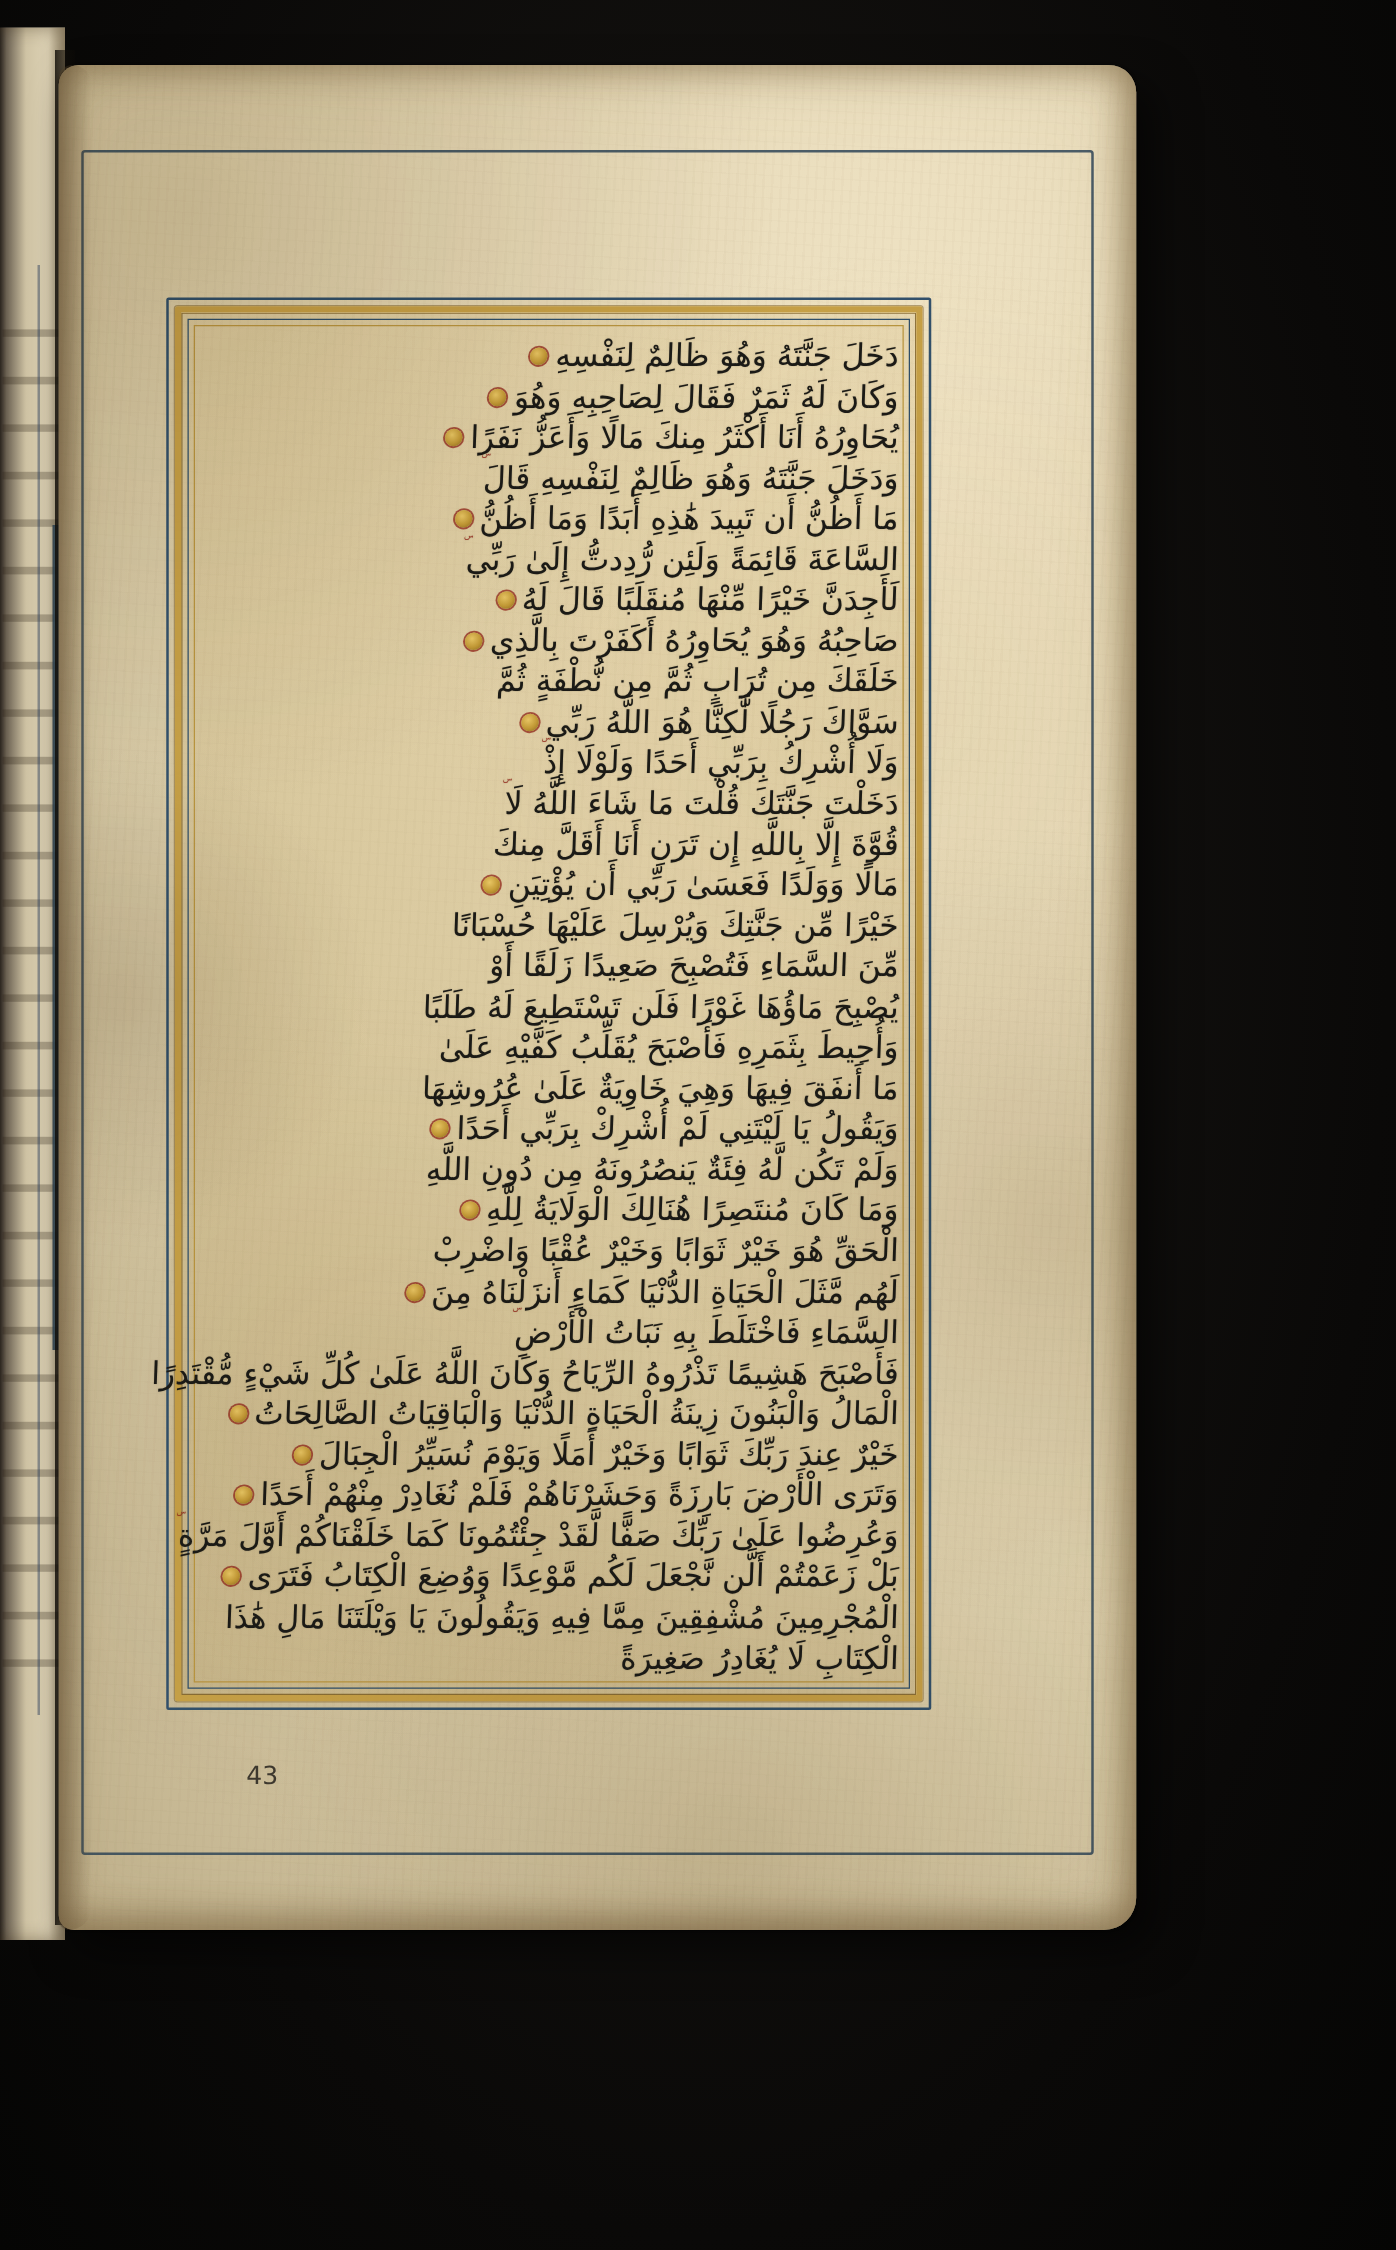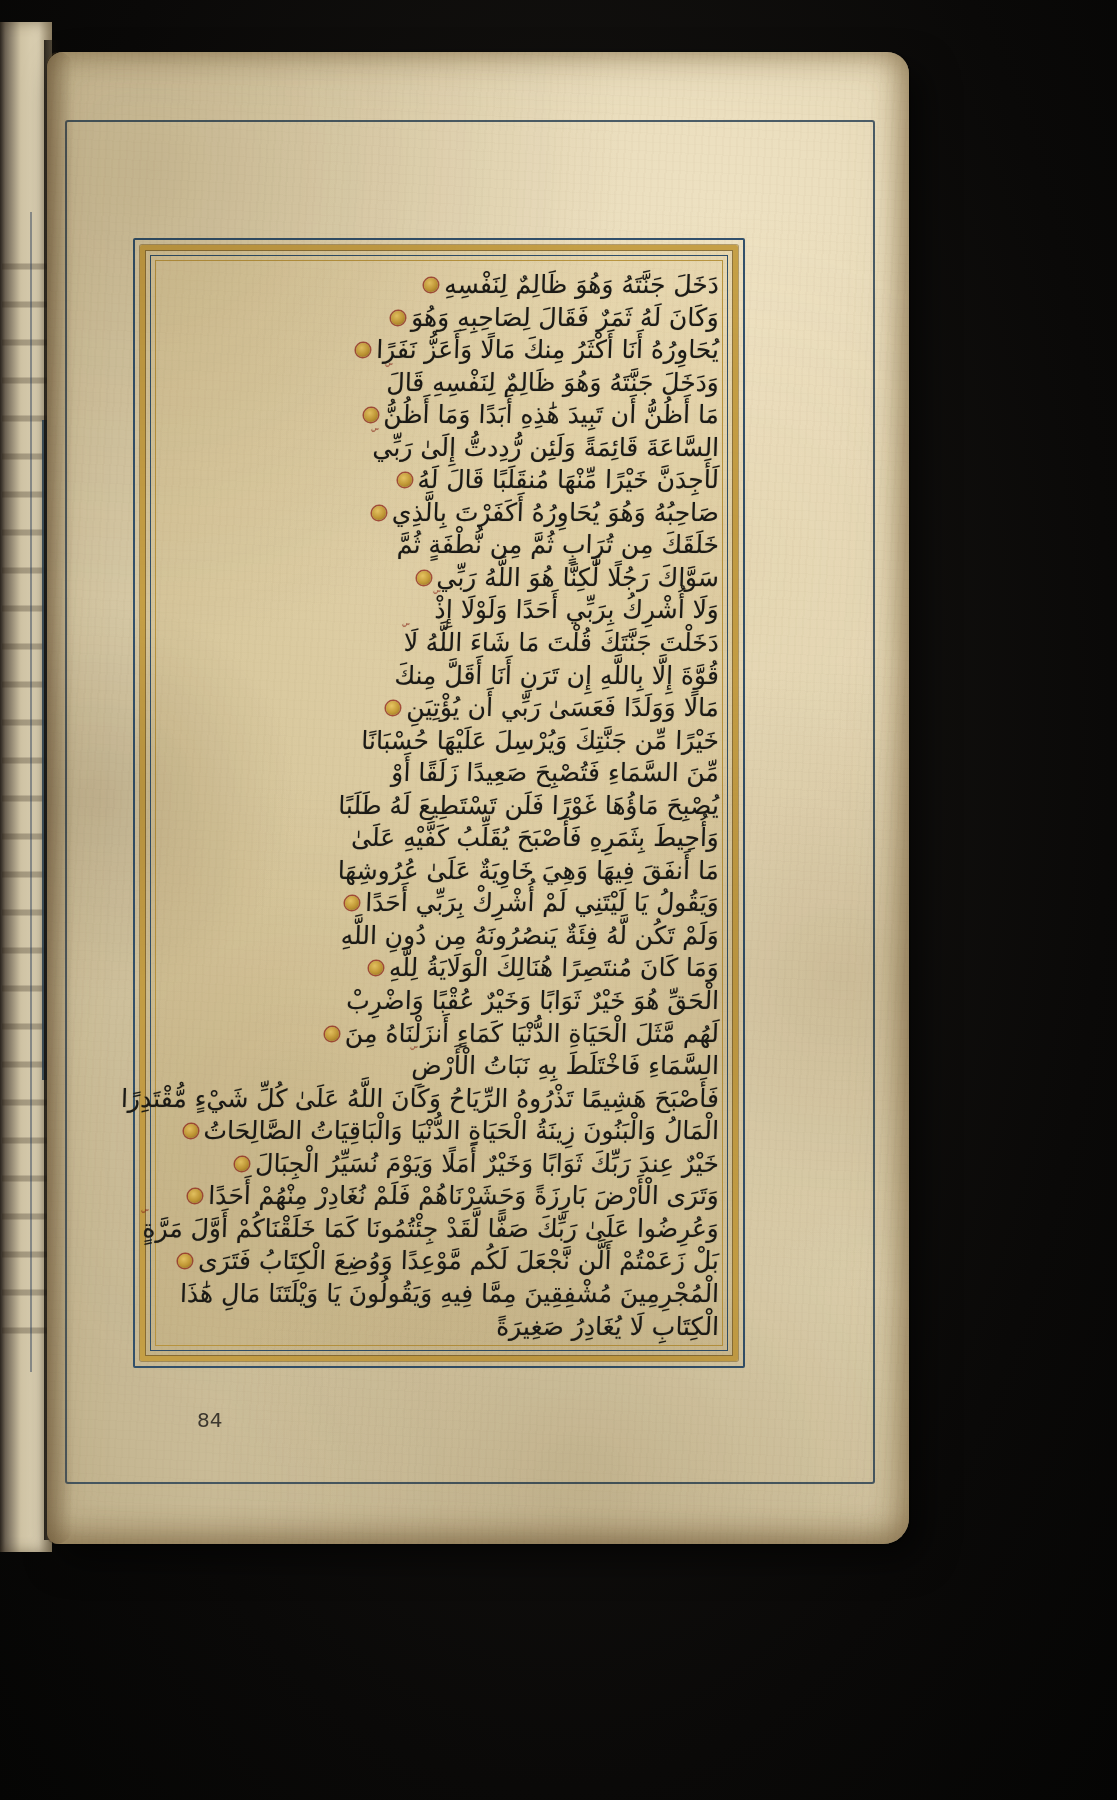--- a/index.html
+++ b/index.html
@@ -398,19 +398,19 @@
           </div>
         <div class="line">
             <span class="seg">الْمُجْرِمِينَ مُشْفِقِينَ مِمَّا فِيهِ وَيَقُولُونَ يَا وَيْلَتَنَا مَالِ هَٰذَا</span>
           </div>
         <div class="line">
             <span class="seg">الْكِتَابِ لَا يُغَادِرُ صَغِيرَةً</span>
           </div>
       </div>
     </div>
 
-    <div class="folio-number">84</div>
+    <div class="folio-number">43</div>
 
     <div class="leaf-edge-shade"></div>
     <div class="leaf-crease"></div>
   </div>
 
 </div>
 
 </body></html>

